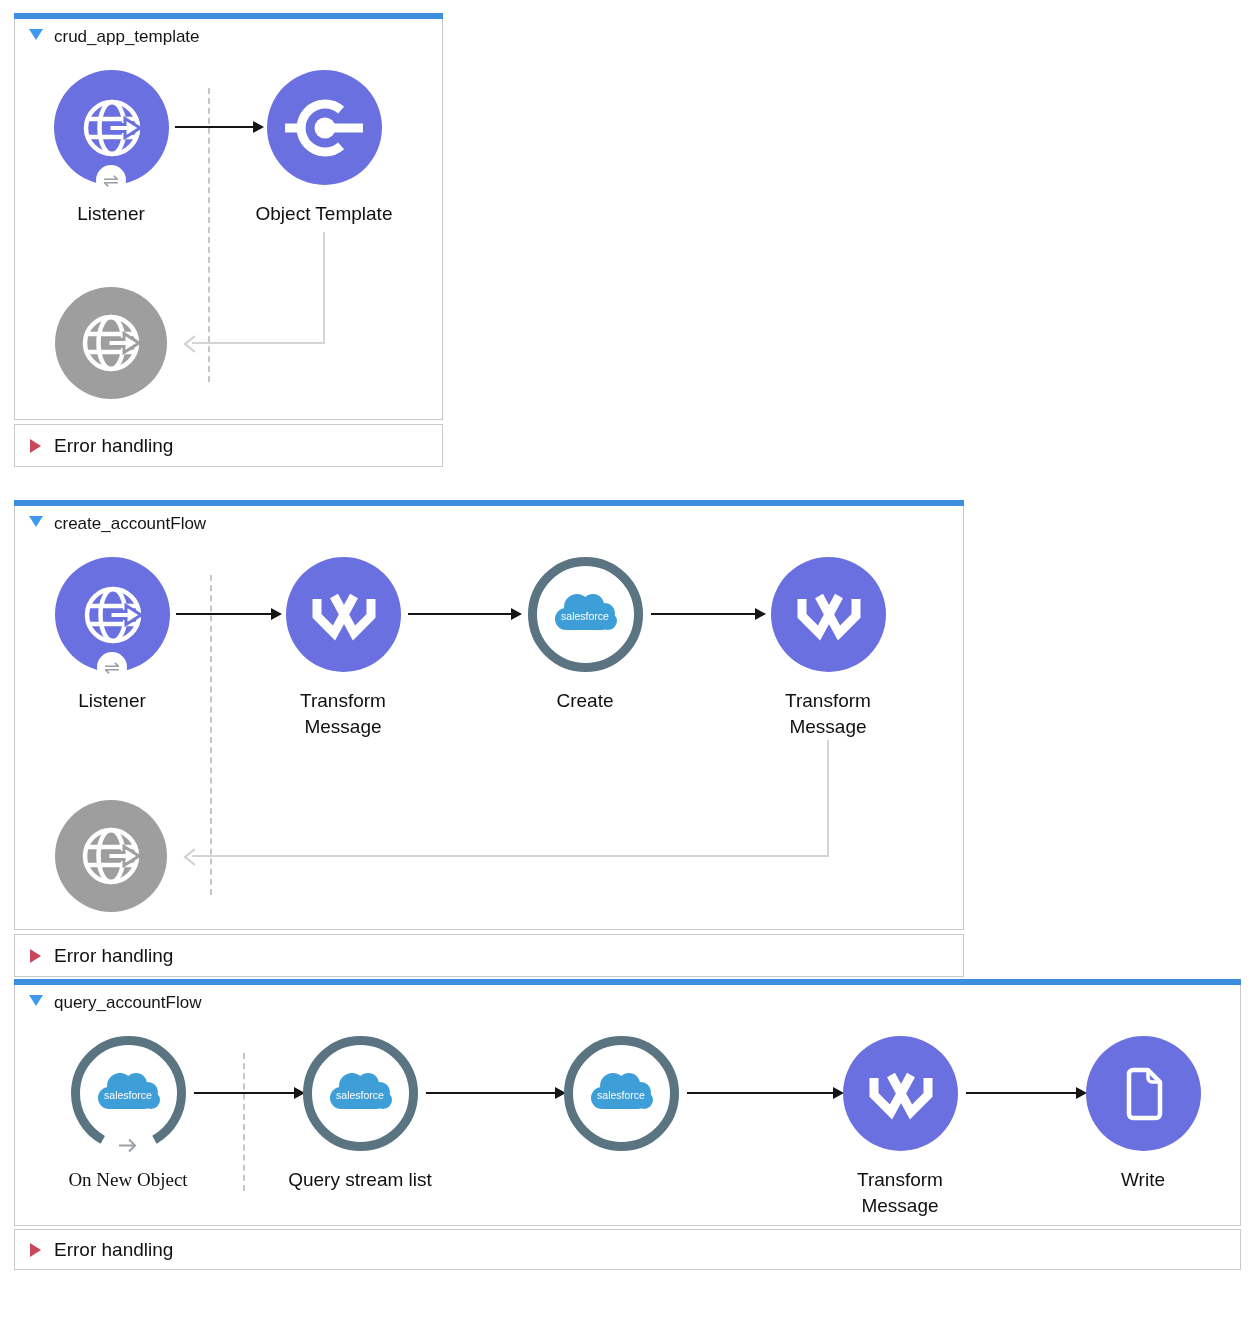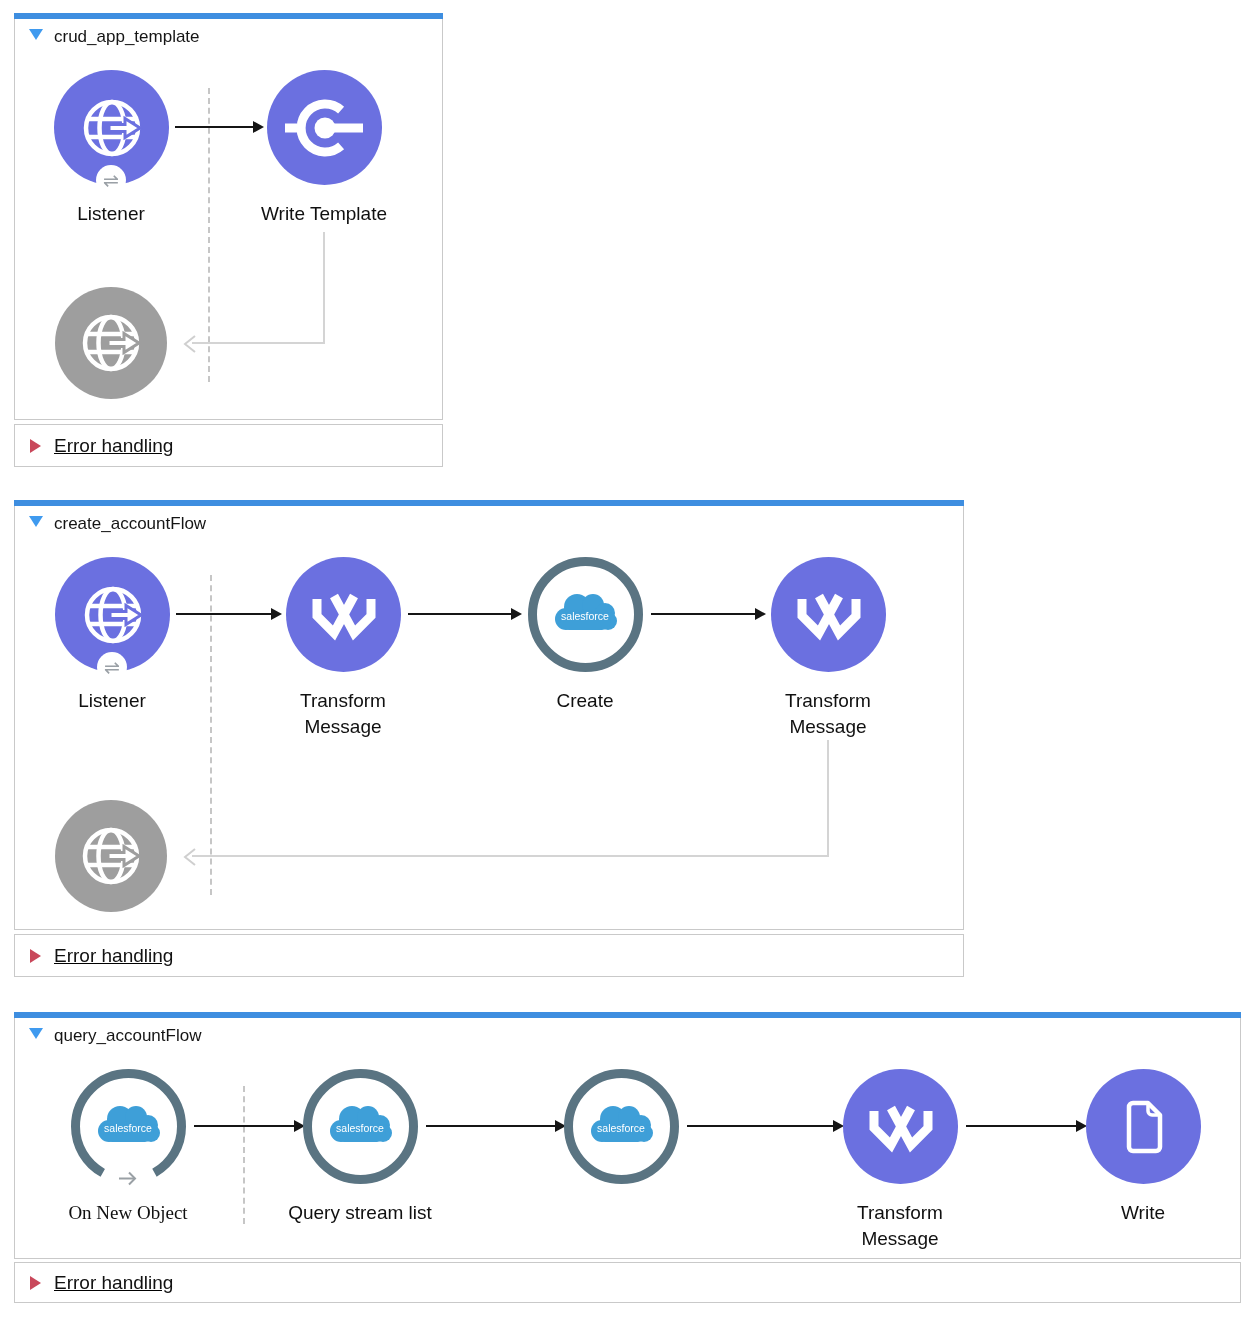--- a/index.html
+++ b/index.html
@@ -1,21 +1,21 @@
 <!DOCTYPE html>
 <html style="--accent-bar: #3E8EE0; --node-purple: #6B70E0; --node-gray: #9E9E9E; --sf-ring: #5A7482; --sf-blue: #3E9FD8; --error-red: #C9485B; --expand-blue: #3F9AEF; --border-gray: #C9C9C9; --connector-light: #D4D4D4; --arrow-dark: #151515;"><head>
 <meta charset="utf-8">
 <style>
   html,body{margin:0;padding:0;background:#ffffff;}
   body{width:1260px;height:1324px;position:relative;font-family:"Liberation Sans",sans-serif;-webkit-font-smoothing:antialiased;}
 
   .panel{position:absolute;}
   .panel-bar{position:absolute;left:0;right:0;top:0;height:6px;background:var(--accent-bar);}
   .panel-main{position:absolute;left:0;right:0;top:6px;background:#fff;border:1px solid var(--border-gray);border-top:none;box-sizing:border-box;}
-  .error-strip{position:absolute;left:0;right:0;background:#fff;border:1px solid var(--border-gray);box-sizing:border-box;display:flex;align-items:center;text-decoration:underline;}
+  .error-strip{position:absolute;left:0;right:0;background:#fff;border:1px solid var(--border-gray);box-sizing:border-box;display:flex;align-items:center;}
   .error-strip .tri-right{margin-left:15px;}
   .error-label{margin-left:13px;font-size:19px;color:#111;}
 
   .flow-title{position:absolute;font-size:17px;line-height:22px;color:#151515;}
   .tri-down{position:absolute;width:0;height:0;border-left:7px solid transparent;border-right:7px solid transparent;border-top:11px solid var(--expand-blue);}
   .tri-right{width:0;height:0;border-top:7px solid transparent;border-bottom:7px solid transparent;border-left:11px solid var(--error-red);}
 
   .node-circle{position:absolute;width:115px;height:115px;border-radius:50%;display:flex;align-items:center;justify-content:center;box-sizing:border-box;}
   .purple{background:var(--node-purple);--icon-bg:var(--node-purple);}
   .grayc{background:var(--node-gray);--icon-bg:var(--node-gray);}
@@ -62,21 +62,21 @@
   <div class="harrow" style="left:161px;top:113px;width:86px;"></div>
 
   <div class="node-circle purple" style="left:253px;top:57px;">
     <svg width="82" height="82" viewBox="-41 -41 82 82">
       <path d="M16.1 17.9 A24 24 0 1 1 16.1 -17.9" fill="none" stroke="#fff" stroke-width="9"></path>
       <circle r="10.5" fill="#fff"></circle>
       <rect x="6" y="-4.5" width="32" height="9" fill="#fff"></rect>
       <rect x="-40" y="-4.5" width="12" height="9" fill="#fff"></rect>
     </svg>
   </div>
-  <div class="node-label" style="left:215px;top:188px;width:190px;">Write Template</div>
+  <div class="node-label" style="left:215px;top:188px;width:190px;">Object Template</div>
 
   <div class="conn-v" style="left:309px;top:219px;height:111px;"></div>
   <div class="conn-h" style="left:178px;top:329px;width:133px;"></div>
   <svg class="conn-head" style="left:169px;top:321px;" width="14" height="20">
     <polyline points="12,2 2,10 12,18" fill="none" stroke="#cfcfcf" stroke-width="2"></polyline>
   </svg>
 
   <div class="node-circle grayc" style="left:41px;top:274px;width:112px;height:112px;">
     <svg width="66" height="66" viewBox="-33 -33 66 66">
       <g fill="none" stroke="#fff" stroke-width="4.5">
@@ -176,21 +176,21 @@
       <path d="M-3 -3.5 H13 V-9.5 L28 0 L13 9.5 V3.5 H-3 Z" fill="#fff" stroke="var(--icon-bg)" stroke-width="3"></path>
     </svg>
   </div>
 
   <div class="error-strip" style="top:434px;height:43px;">
     <div class="tri-right"></div>
     <div class="error-label">Error handling</div>
   </div>
 </div>
 
-<div class="panel" style="left:14px;top:1012px;width:1227px;height:291px;border-radius:30px;">
+<div class="panel" style="left:14px;top:979px;width:1227px;height:291px;border-radius:30px;">
   <div class="panel-bar"></div>
   <div class="panel-main" style="height:241px;"></div>
 
   <div class="tri-down" style="left:15px;top:16px;"></div>
   <div class="flow-title" style="left:40px;top:13px;">query_accountFlow</div>
 
   <div style="position:absolute;left:57px;top:57px;width:115px;height:115px;">
     <svg width="115" height="115" viewBox="0 0 115 115" style="position:absolute;left:0;top:0;">
       <circle cx="57.5" cy="57.5" r="53" fill="#fff" stroke="var(--sf-ring)" stroke-width="9" stroke-dasharray="56 54 223"></circle>
     </svg>

